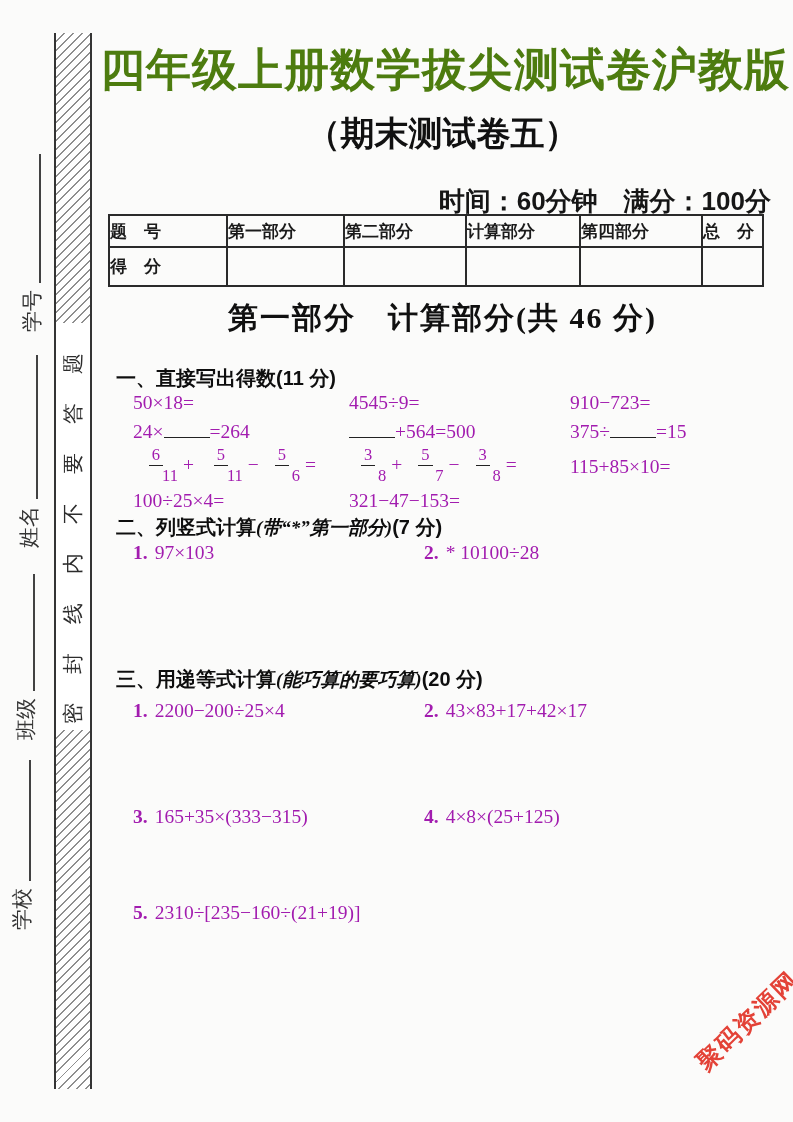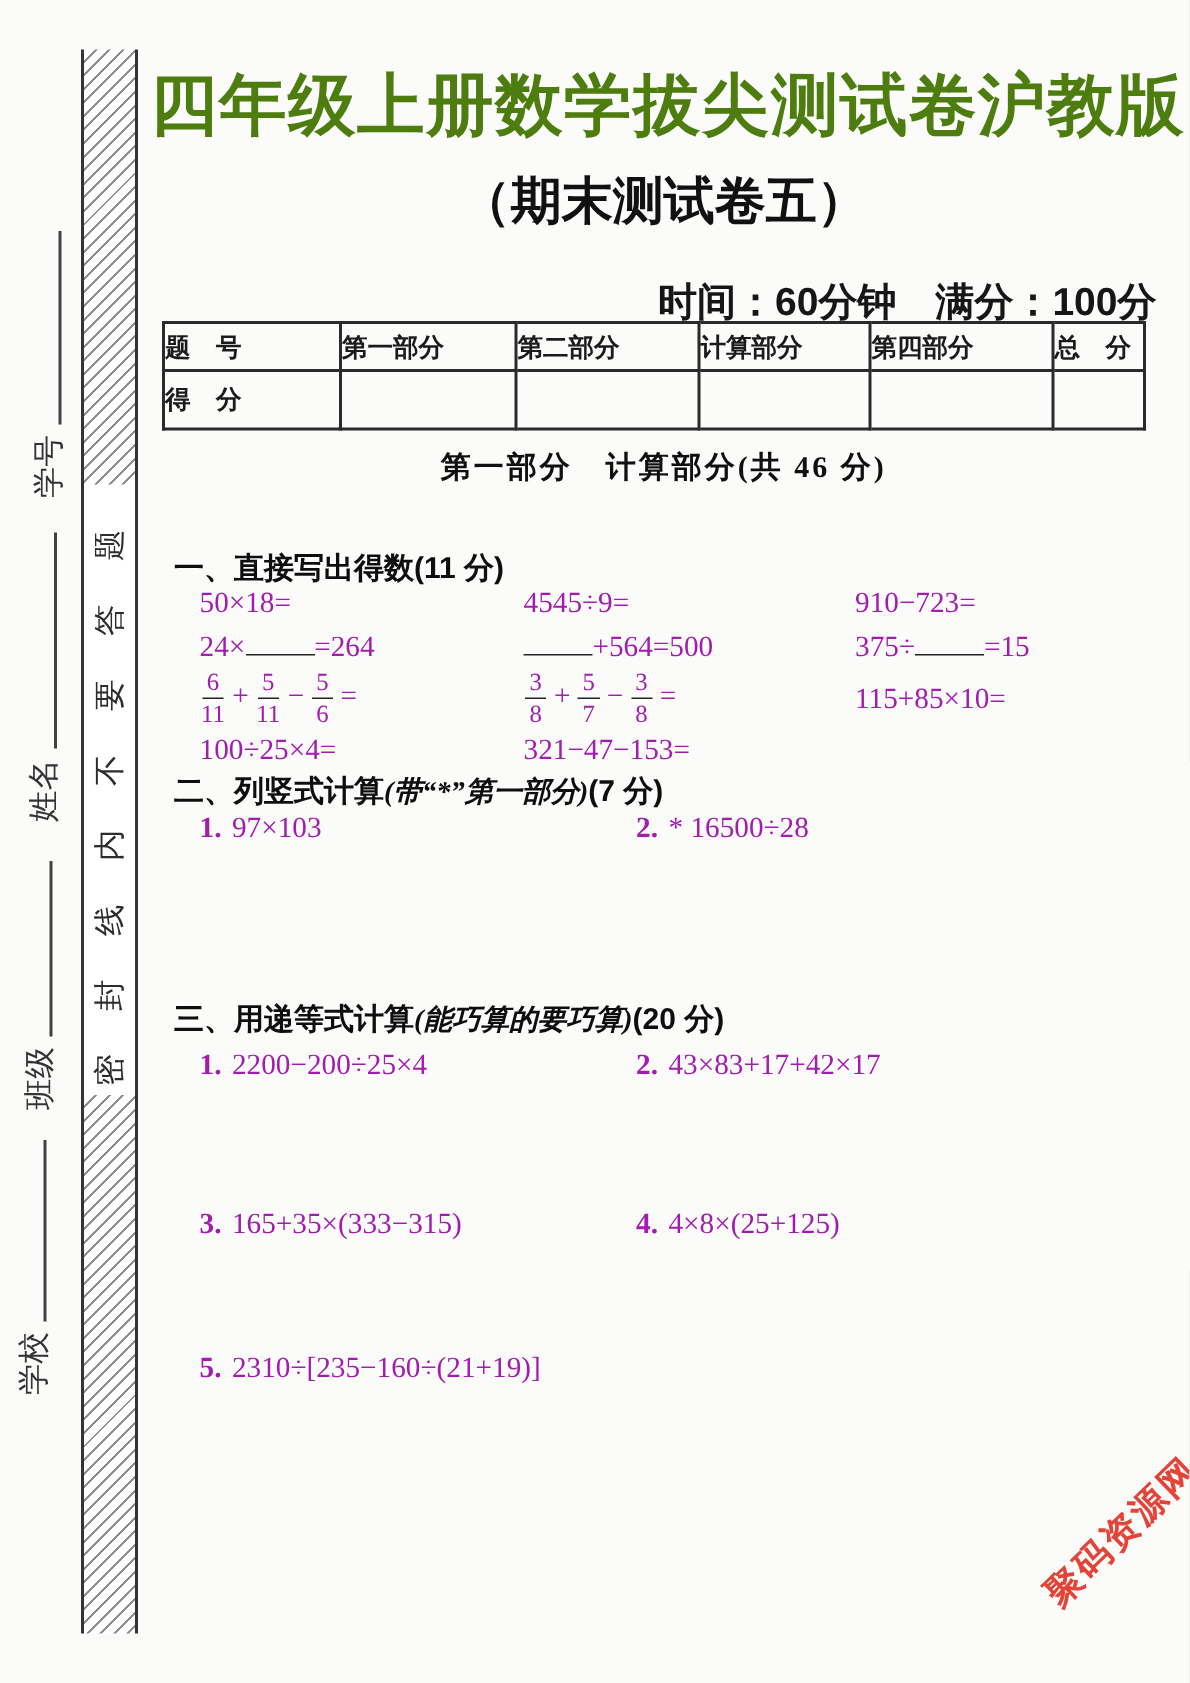--- a/index.html
+++ b/index.html
@@ -60,21 +60,21 @@
   .score-table td {
     border:2px solid #2a2a2a; text-align:left; vertical-align:middle;
     font-size:17px; font-weight:700; color:#1b1b1b; padding:0;
   }
   .score-table tr.r1 td { height:30px; }
   .score-table tr.r2 td { height:37px; }
 
   
   .part-heading {
     position:absolute; left:100px; right:8px; top:298px; text-align:center;
-    font-size:20px; font-weight:800; letter-spacing:2px; color:#101010;
+    font-size:30px; font-weight:800; letter-spacing:2px; color:#101010;
   }
   .q-title {
     position:absolute; left:116px; font-family:"Liberation Sans", sans-serif;
     font-weight:800; font-size:20px; color:#0e0e0e; white-space:nowrap;
   }
   .q-note { font-family:"Liberation Serif", serif; font-style:italic; font-weight:600; font-size:19px; }
 
   
   .expr {
     position:absolute; font-size:19.5px; color:#a21caf; white-space:nowrap; line-height:1.25;
@@ -82,21 +82,21 @@
   .q-no { font-weight:700; margin-right:7px; }
   .blank {
     display:inline-block; width:46px; height:15px;
     border-bottom:1.6px solid #222; vertical-align:baseline;
   }
   .frac {
     display:inline-flex; flex-direction:column; align-items:center;
     line-height:1.05; font-size:16.5px; vertical-align:middle; margin:0 1px;
   }
   .frac .fnum { border-bottom:1.5px solid #222; padding:0 3px 1.5px; }
-  .frac .fden { padding-top:1.5px; }
+  .frac .fden { padding-top:1.5px;margin-left:28px; }
   .fop { margin:0 4px; vertical-align:middle; }
   .feq { margin-left:4px; vertical-align:middle; }
 
   
   .watermark {
     position:absolute; left:701px; top:1050px; transform:rotate(-44deg);
     transform-origin:0 50%; color:#e23327; font-family:"Liberation Sans", sans-serif;
     font-weight:900; font-size:24px; letter-spacing:2px; white-space:nowrap; opacity:.92;
   }
 </style>
@@ -208,21 +208,21 @@
   <div class="expr" style="left:133px; top:489px">100÷25×4=</div>
   <div class="expr" style="left:349px; top:489px">321−47−153=</div>
 
   <div class="q-title" style="top:514px">
     <span>二、列竖式计算</span><span class="q-note">(带“*”第一部分)</span><span>(7 分)</span>
   </div>
   <div class="expr" style="left:133px; top:541px">
     <span class="q-no">1.</span><span>97×103</span>
   </div>
   <div class="expr" style="left:424px; top:541px">
-    <span class="q-no">2.</span><span>* 16500÷28</span>
+    <span class="q-no">2.</span><span>* 10100÷28</span>
   </div>
 
   <div class="q-title" style="top:666px">
     <span>三、用递等式计算</span><span class="q-note">(能巧算的要巧算)</span><span>(20 分)</span>
   </div>
   <div class="expr" style="left:133px; top:699px">
     <span class="q-no">1.</span><span>2200−200÷25×4</span>
   </div>
   <div class="expr" style="left:424px; top:699px">
     <span class="q-no">2.</span><span>43×83+17+42×17</span>

